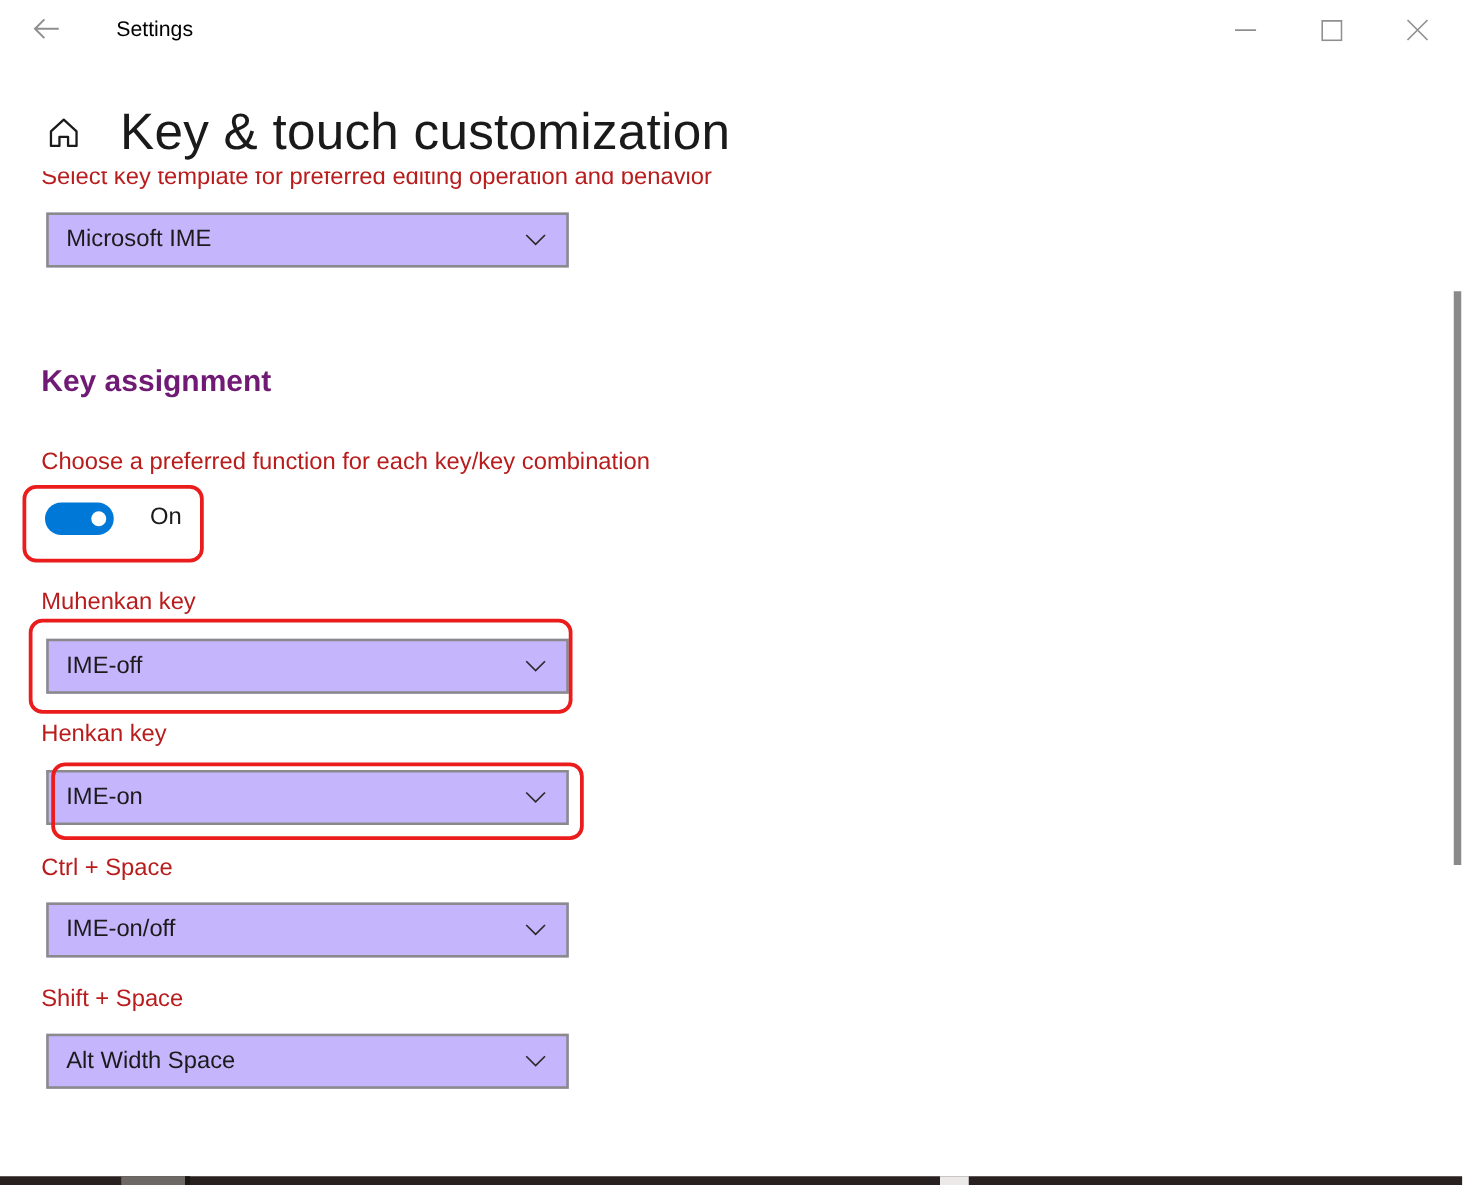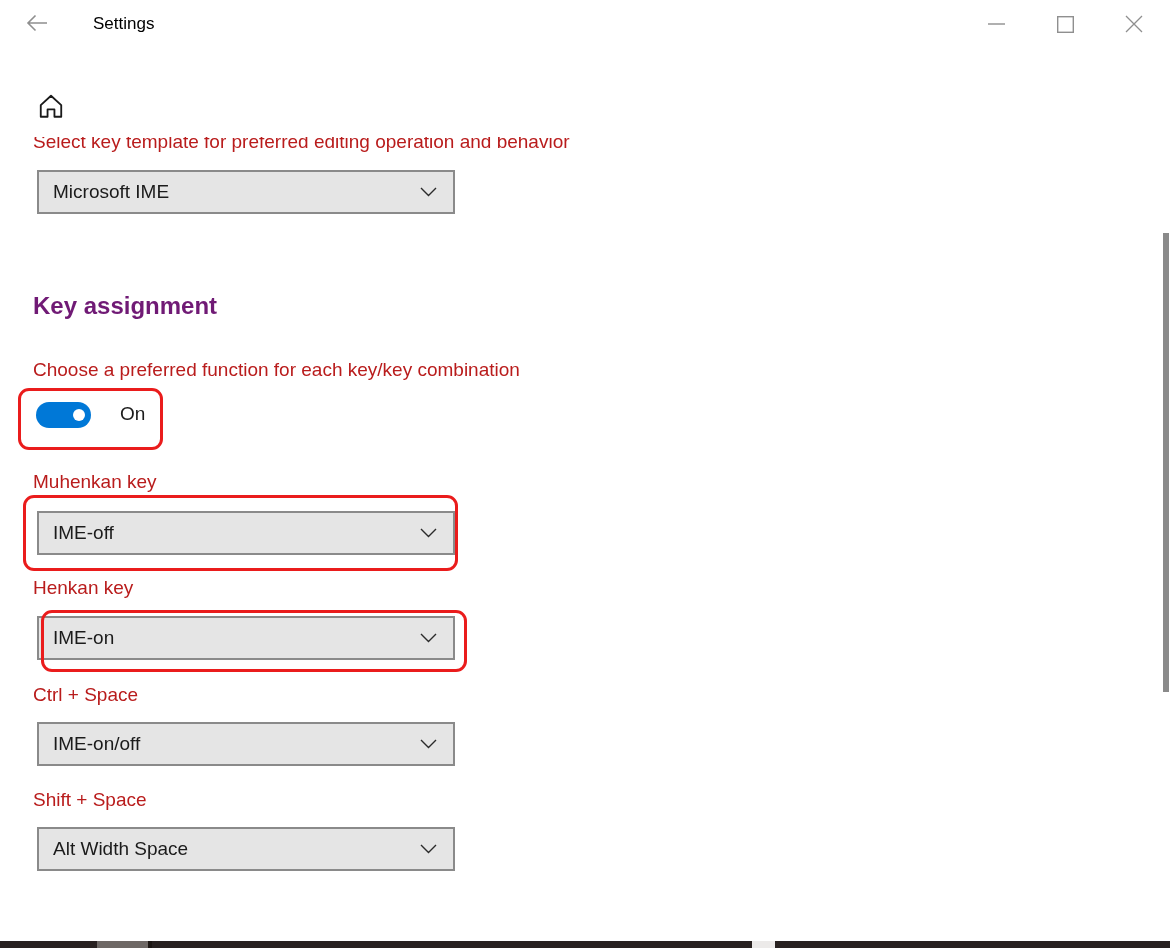--- a/index.html
+++ b/index.html
@@ -19,21 +19,21 @@
   
   .home-icon { position: absolute; left: 37px; top: 92px; }
   .page-title { position: absolute; left: 96px; top: 82px; font-size: 41px; font-weight: 300; letter-spacing: 0.2px; color: #1a1a1a; }
 
   
   .viewport { position: absolute; left: 0; top: 137px; width: 1157px; height: 811px; overflow: hidden; }
 
   .field-label { position: absolute; left: 33px; font-size: 19px; color: #b91c1c; white-space: nowrap; }
   .section-heading { position: absolute; left: 33px; font-size: 24px; color: #701a75; }
 
-  .dropdown { position: absolute; left: 37px; width: 418px; height: 44px; background: #e5e5e5;
+  .dropdown { position: absolute; left: 37px; width: 418px; height: 44px; background: #c4b5fd;
               border: 2px solid #8a8a8a; display: flex; align-items: center; justify-content: space-between;
               padding: 0 16px 0 14px; cursor: default; }
   .dropdown-value { font-size: 19px; color: #1b1b1b; }
 
   .toggle { position: absolute; left: 36px; top: 265px; width: 55px; height: 26px; border-radius: 13px;
             background: #0078d7; cursor: pointer; }
   .toggle-knob { position: absolute; right: 6px; top: 7px; width: 12px; height: 12px; border-radius: 50%; background: #fff; }
   .toggle-label { position: absolute; left: 120px; top: 266px; font-size: 19px; }
 
   .annotation { position: absolute; border: 3px solid #ea1c1c; border-radius: 11px; pointer-events: none; background: transparent; }
@@ -87,20 +87,21 @@
           </svg>
       </span>
     </div>
   </div>
 
   <div class="home-icon">
     <svg width="28" height="28" viewBox="0 0 26 26">
       <path d="M3.5 12.2 L13 3.5 L22.5 12.2 V23 H16.2 V16.2 H9.8 V23 H3.5 Z" fill="none" stroke="#1a1a1a" stroke-width="1.7" stroke-linejoin="round"></path>
     </svg>
   </div>
+  <h1 class="page-title">Key &amp; touch customization</h1>
 
   <div class="viewport">
 
     <div class="field-label" style="top:-6px;">Select key template for preferred editing operation and behavior</div>
 
     <div class="dropdown" style="top:33px;">
       <span class="dropdown-value">Microsoft IME</span>
       <span>
         <svg width="17" height="10" viewBox="0 0 17 10">
             <path d="M1 1 L8.5 8.5 L16 1" fill="none" stroke="#2b2b2b" stroke-width="1.4"></path>

